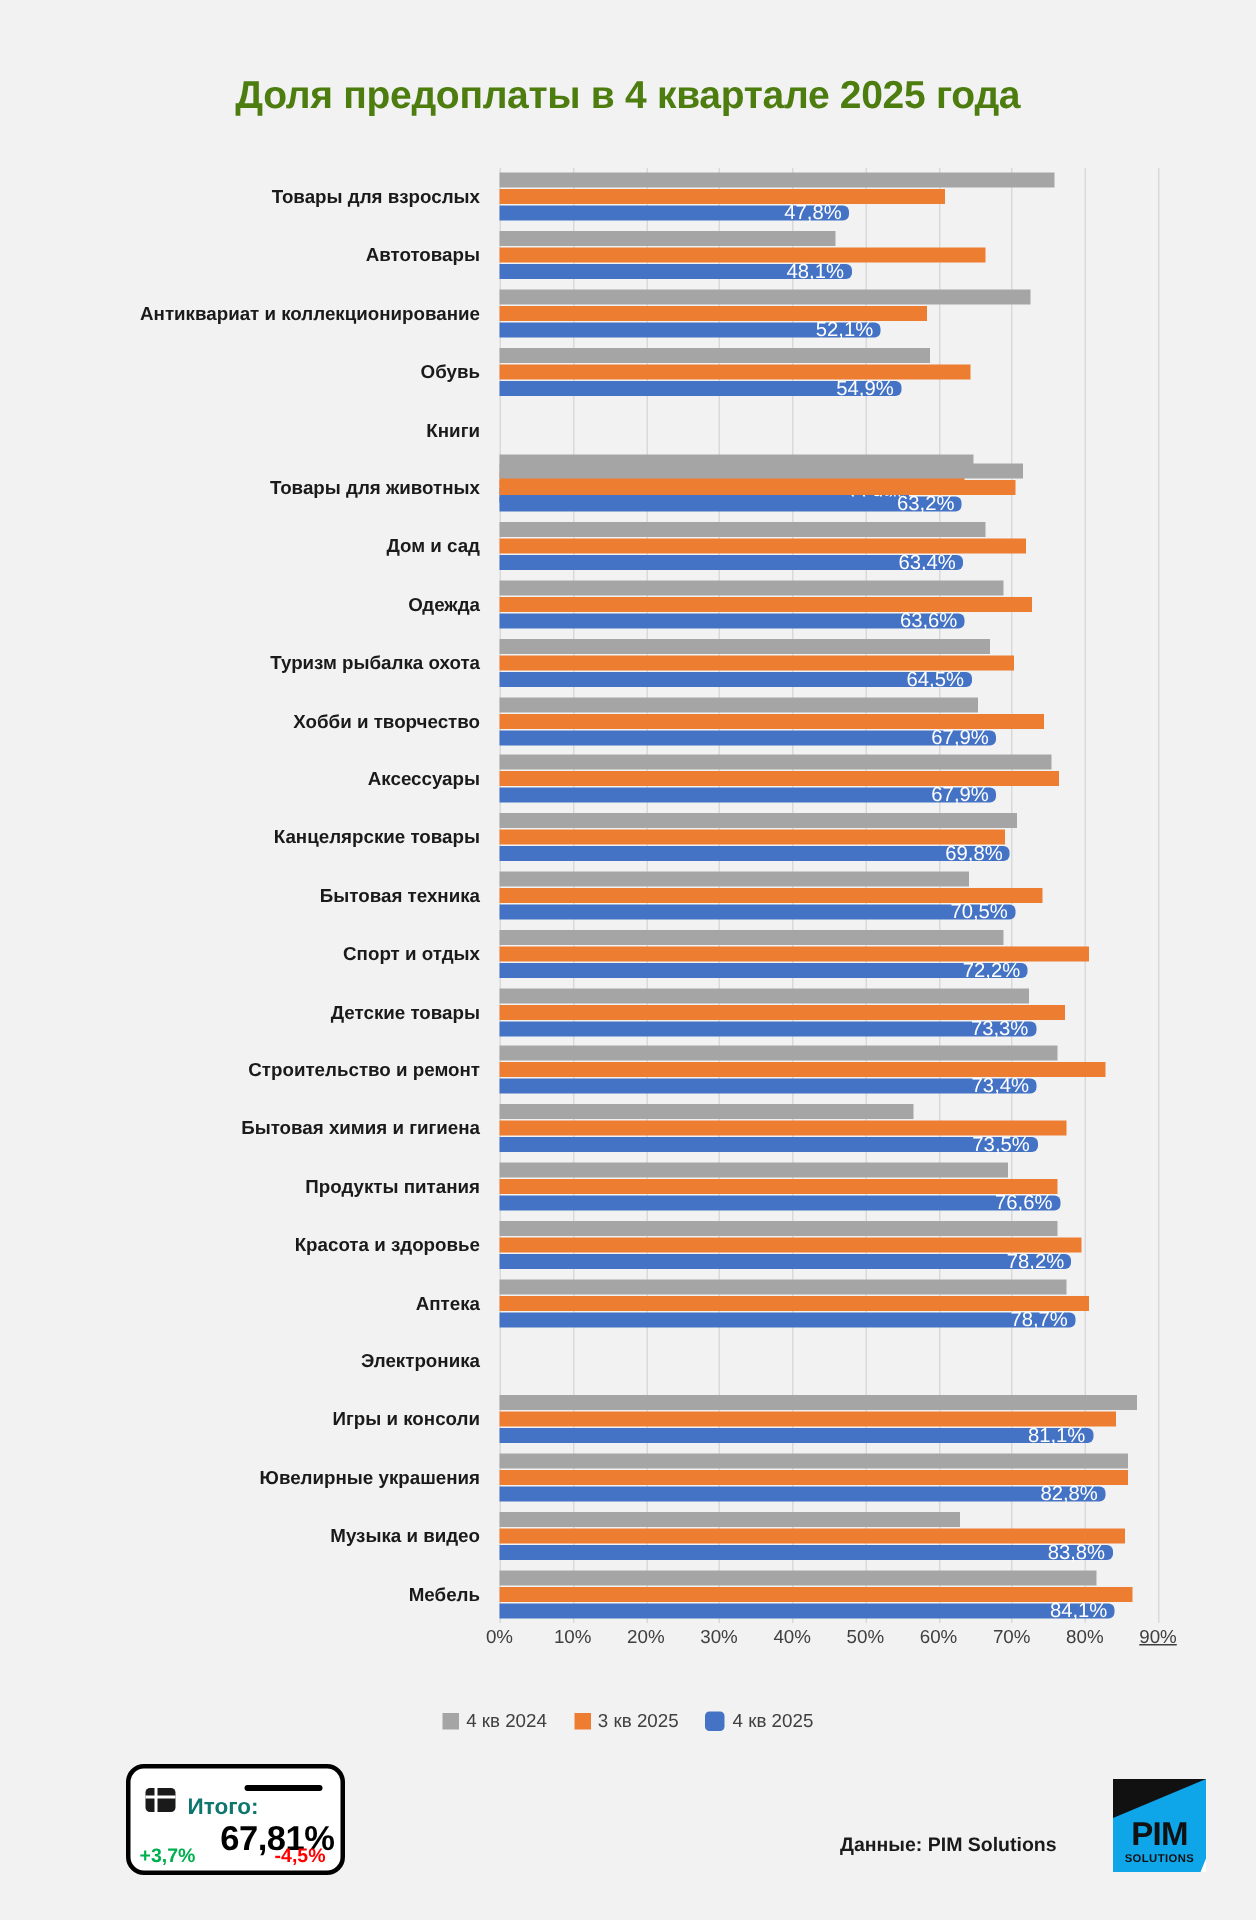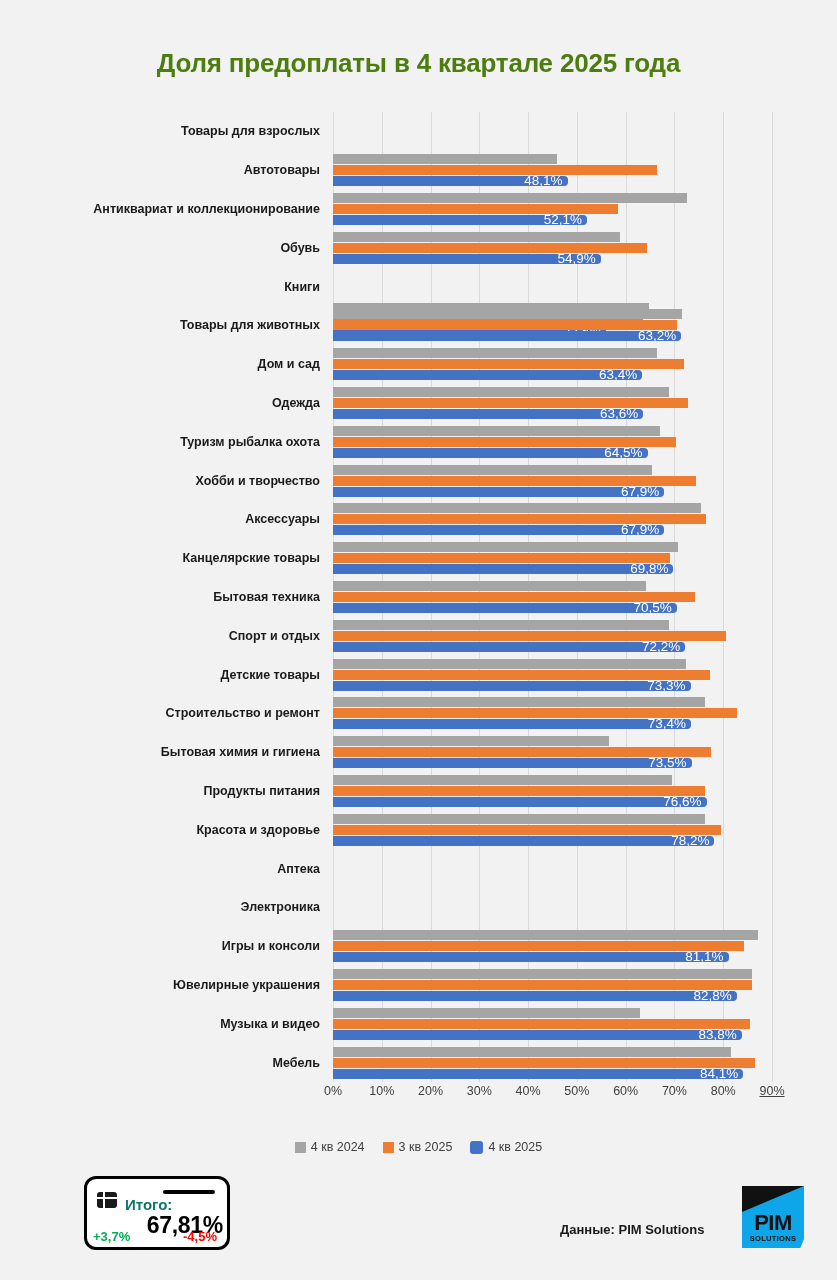--- a/index.html
+++ b/index.html
@@ -330,20 +330,27 @@
         <div class="gridline" style="left: 97.5556px;"></div>
         <div class="gridline" style="left: 146.333px;"></div>
         <div class="gridline" style="left: 195.111px;"></div>
         <div class="gridline" style="left: 243.889px;"></div>
         <div class="gridline" style="left: 292.667px;"></div>
         <div class="gridline" style="left: 341.444px;"></div>
         <div class="gridline" style="left: 390.222px;"></div>
         <div class="gridline" style="left: 439px;"></div>
       </div>
     <div id="plot-rows">
+        <div class="row-group" style="top: 3.4px; height: 32px;">
+          <div class="bar bar-2024" style="width: 369.736px; top: 0px;"></div>
+          <div class="bar bar-q3" style="width: 297.057px; top: 11px;"></div>
+          <div class="bar bar-q4" style="width: 233.158px; top: 22px; border-radius: 0px 4px 4px 0px;">
+            <span class="bar-label">47,8%</span>
+          </div>
+        </div>
         <div class="row-group" style="top: 42.2px; height: 32px;">
           <div class="bar bar-2024" style="width: 224.378px; top: 0px;"></div>
           <div class="bar bar-q3" style="width: 323.884px; top: 11px;"></div>
           <div class="bar bar-q4" style="width: 234.621px; top: 22px; border-radius: 0px 4px 4px 0px;">
             <span class="bar-label">48,1%</span>
           </div>
         </div>
         <div class="row-group" style="top: 81px; height: 32px;">
           <div class="bar bar-2024" style="width: 353.639px; top: 0px;"></div>
           <div class="bar bar-q3" style="width: 285.35px; top: 11px;"></div>
@@ -361,21 +368,21 @@
         <div class="row-group" style="top: 158.6px; height: 32px; margin-top: 32px;">
           <div class="bar bar-2024" style="width: 316.08px; top: 0px;"></div>
           <div class="bar bar-q3" style="width: 309.739px; top: 11px;"></div>
           <div class="bar bar-q4" style="width: 272.668px; top: 22px; border-radius: 0px 4px 4px 0px;">
             <span class="bar-label">55,9%</span>
           </div>
         </div>
         <div class="row-group" style="top: 197.4px; height: 32px;">
           <div class="bar bar-2024" style="width: 348.761px; top: 0px;"></div>
           <div class="bar bar-q3" style="width: 343.883px; top: 11px;"></div>
-          <div class="bar bar-q4" style="width: 308.276px; top: 22px; border-radius: 0px 4px 4px 0px; padding-left: 40px;">
+          <div class="bar bar-q4" style="width: 308.276px; top: 22px; border-radius: 0px 4px 4px 0px;">
             <span class="bar-label">63,2%</span>
           </div>
         </div>
         <div class="row-group" style="top: 236.2px; height: 32px;">
           <div class="bar bar-2024" style="width: 324.372px; top: 0px;"></div>
           <div class="bar bar-q3" style="width: 351.2px; top: 11px;"></div>
           <div class="bar bar-q4" style="width: 309.251px; top: 22px; border-radius: 0px 4px 4px 0px;">
             <span class="bar-label">63,4%</span>
           </div>
         </div>
@@ -454,20 +461,27 @@
           <div class="bar bar-q3" style="width: 372.174px; top: 11px;"></div>
           <div class="bar bar-q4" style="width: 373.638px; top: 22px; border-radius: 0px 4px 4px 0px;">
             <span class="bar-label">76,6%</span>
           </div>
         </div>
         <div class="row-group" style="top: 701.8px; height: 32px;">
           <div class="bar bar-2024" style="width: 372.174px; top: 0px;"></div>
           <div class="bar bar-q3" style="width: 388.271px; top: 11px;"></div>
           <div class="bar bar-q4" style="width: 381.442px; top: 22px; border-radius: 0px 4px 4px 0px;">
             <span class="bar-label">78,2%</span>
+          </div>
+        </div>
+        <div class="row-group" style="top: 740.6px; height: 32px;">
+          <div class="bar bar-2024" style="width: 378.028px; top: 0px;"></div>
+          <div class="bar bar-q3" style="width: 392.661px; top: 11px;"></div>
+          <div class="bar bar-q4" style="width: 383.881px; top: 22px; border-radius: 0px 4px 4px 0px;">
+            <span class="bar-label">78,7%</span>
           </div>
         </div>
         <div class="row-group" style="top: 818.2px; height: 32px;">
           <div class="bar bar-2024" style="width: 425.342px; top: 0px;"></div>
           <div class="bar bar-q3" style="width: 411.197px; top: 11px;"></div>
           <div class="bar bar-q4" style="width: 395.588px; top: 22px; border-radius: 0px 4px 4px 0px;">
             <span class="bar-label">81,1%</span>
           </div>
         </div>
         <div class="row-group" style="top: 857px; height: 32px;">

